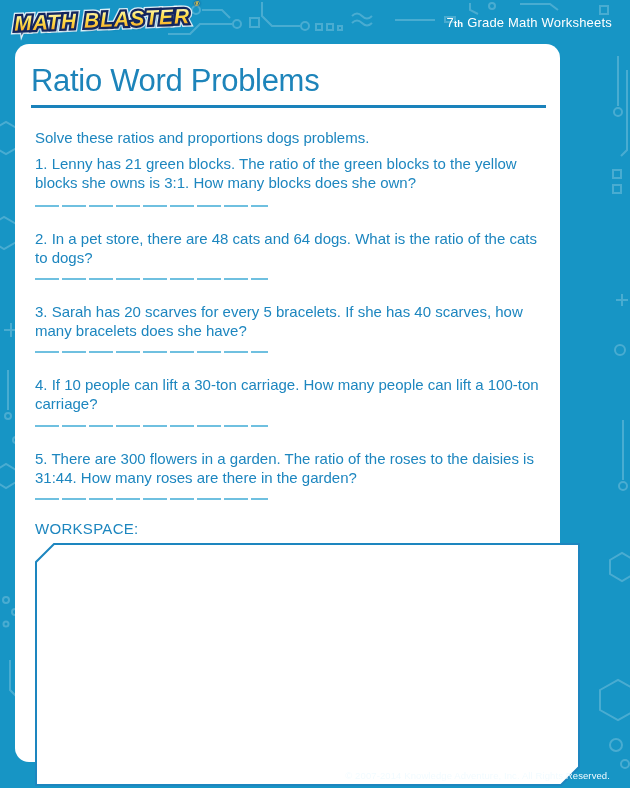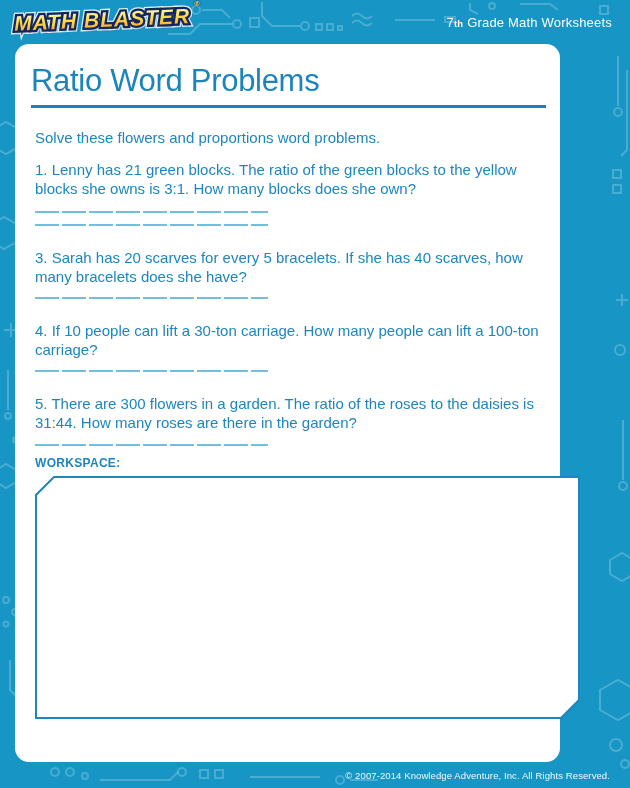--- a/index.html
+++ b/index.html
@@ -76,32 +76,31 @@
     margin:7px 0 0 -4px;
   }
   .instructions {
     color:#1d86bf; font-size:15px; line-height:1.27;
     margin:20px 0 0 0;
   }
   .problem {
     color:#1d86bf; font-size:15px; line-height:1.27;
     margin:22px 0 0 0;
   }
-  .problem.first { margin-top:13px; }
+  .problem.first { margin-top:7px; }
   .answer-line {
     height:2px; width:233px; margin-top:11px;
     background:repeating-linear-gradient(90deg,
       #6fc0e0 0, #6fc0e0 24px,
       rgba(255,255,255,0) 24px, rgba(255,255,255,0) 27px);
   }
   .answer-line.al1 { margin-top:13px; }
   .workspace-label {
-    color:#1d86bf; font-size:12px; letter-spacing:0.3px;
-    margin:10px 0 0 0;
-    font-weight:bold;
+    color:#1d86bf; font-size:15px; letter-spacing:0.3px;
+    margin:20px 0 0 0;
   }
   .workspace-box { display:block; margin-top:6px; }
 
   
   .footer {
     position:absolute; right:20px; bottom:7px;
     color:#f2fbff; font-size:9.5px; letter-spacing:0.1px;
     z-index:3;
   }
 </style>
@@ -179,25 +178,26 @@
 </div>
 
 <div class="grade-label">
   <span>7</span><span class="ord">th</span><span> Grade Math Worksheets</span>
 </div>
 
 <div class="card">
   <h1 class="ws-title">Ratio Word Problems</h1>
   <div class="title-rule"></div>
 
-  <p class="instructions">Solve these flowers and proportions word problems.</p>
+  <p class="instructions">Solve these ratios and proportions dogs problems.</p>
 
   <p class="problem first">1. Lenny has 21 green blocks. The ratio of the green blocks to the yellow blocks she owns is 3:1. How many blocks does she own?</p>
   <div class="answer-line al1"></div>
 
+  <p class="problem">2. In a pet store, there are 48 cats and 64 dogs. What is the ratio of the cats to dogs?</p>
   <div class="answer-line"></div>
 
   <p class="problem">3. Sarah has 20 scarves for every 5 bracelets. If she has 40 scarves, how many bracelets does she have?</p>
   <div class="answer-line"></div>
 
   <p class="problem">4. If 10 people can lift a 30-ton carriage. How many people can lift a 100-ton carriage?</p>
   <div class="answer-line"></div>
 
   <p class="problem">5. There are 300 flowers in a garden. The ratio of the roses to the daisies is 31:44. How many roses are there in the garden?</p>
   <div class="answer-line"></div>

